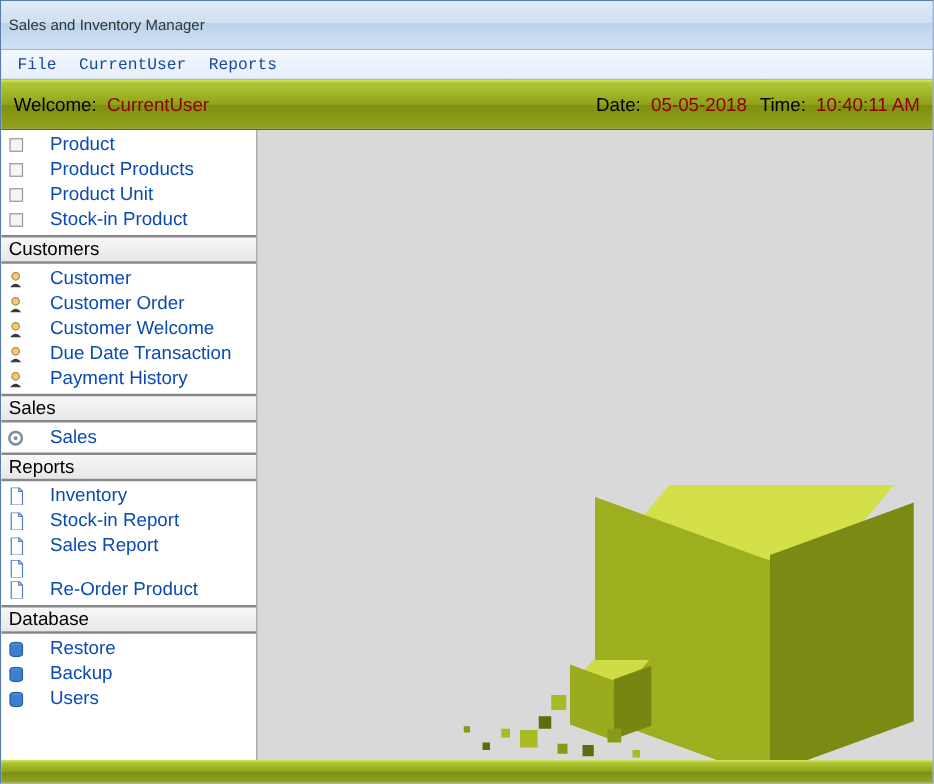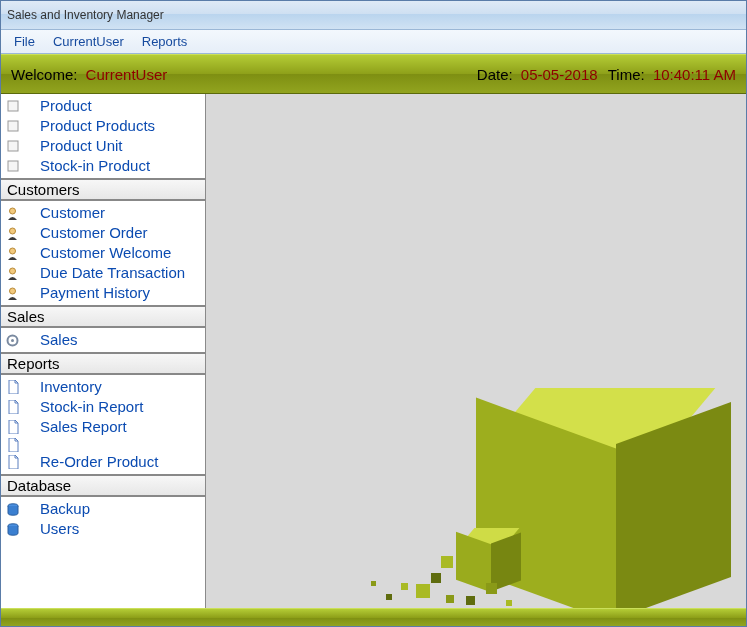--- a/index.html
+++ b/index.html
@@ -13,21 +13,21 @@
     overflow: hidden;
   }
   .window {
     width: 747px;
     height: 627px;
     display: flex;
     flex-direction: column;
     border: 1px solid #5a7ca8;
   }
   .titlebar {
-    height: 29px;
+    height: 39px;
     background: linear-gradient(#dfeaf6, #cfe0f2 45%, #b9d4ee 46%, #d0e2f3);
     border-bottom: 1px solid #9bb7d6;
     display: flex;
     align-items: center;
     padding: 0 6px;
     color: #333;
     font-size: 12px;
   }
   .menubar {
     height: 24px;
@@ -35,20 +35,21 @@
     border-bottom: 1px solid #9bb7d6;
     display: flex;
     align-items: center;
     padding: 0 4px;
     color: #164a9e;
     font-size: 13px;
   }
   .menubar span {
     padding: 2px 9px;
     cursor: default;
+    font-family: Liberation Mono, monospace;
   }
   .welcomebar {
     height: 40px;
     background: linear-gradient(#b4cc36, #8ea019 50%, #7e8f12 51%, #92a41f);
     display: flex;
     align-items: center;
     padding: 0 10px;
     color: #000;
     font-size: 15px;
     border-top: 1px solid #cbe05a;
@@ -332,20 +333,29 @@
 
       <div class="group-head">Database</div>
       <div class="group-body">
         <div class="nav-item">
           <span class="icon">
               <svg width="12" height="13">
                 <ellipse cx="6" cy="3" rx="5" ry="2.2" fill="#4a8fe0" stroke="#2a5fa0"></ellipse>
                 <path d="M1 3 L1 10 A5 2.2 0 0 0 11 10 L11 3" fill="#3a7fd0" stroke="#2a5fa0"></path>
               </svg>
             </span>
+          <span>Restore</span>
+        </div>
+        <div class="nav-item">
+          <span class="icon">
+              <svg width="12" height="13">
+                <ellipse cx="6" cy="3" rx="5" ry="2.2" fill="#4a8fe0" stroke="#2a5fa0"></ellipse>
+                <path d="M1 3 L1 10 A5 2.2 0 0 0 11 10 L11 3" fill="#3a7fd0" stroke="#2a5fa0"></path>
+              </svg>
+            </span>
           <span>Backup</span>
         </div>
         <div class="nav-item">
           <span class="icon">
               <svg width="12" height="13">
                 <ellipse cx="6" cy="3" rx="5" ry="2.2" fill="#4a8fe0" stroke="#2a5fa0"></ellipse>
                 <path d="M1 3 L1 10 A5 2.2 0 0 0 11 10 L11 3" fill="#3a7fd0" stroke="#2a5fa0"></path>
               </svg>
             </span>
           <span>Users</span>

